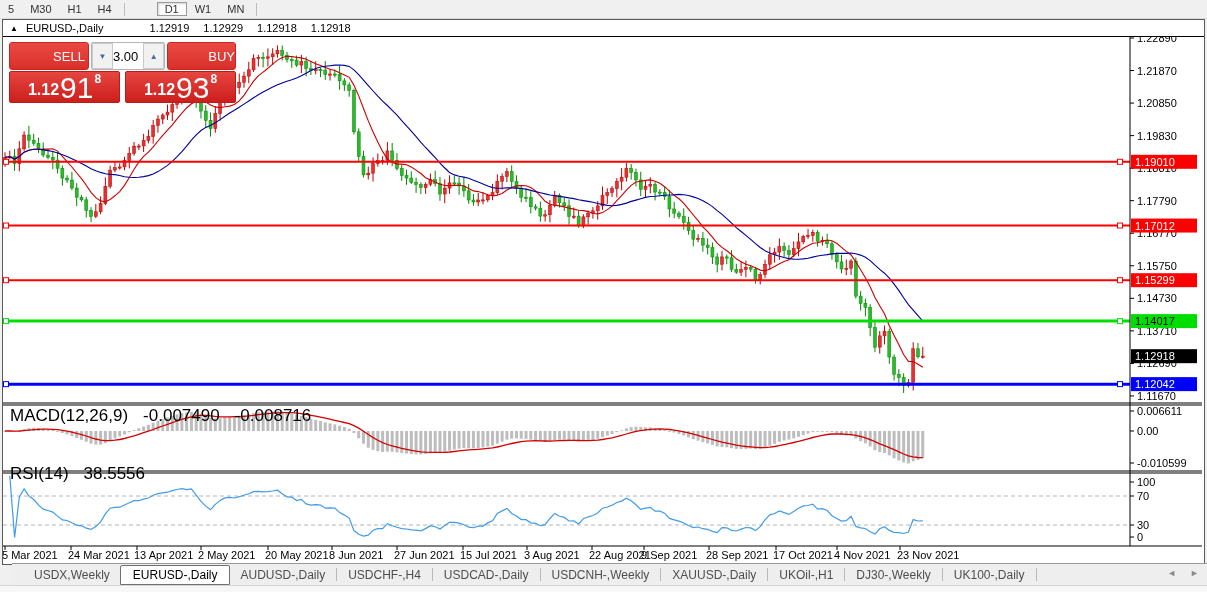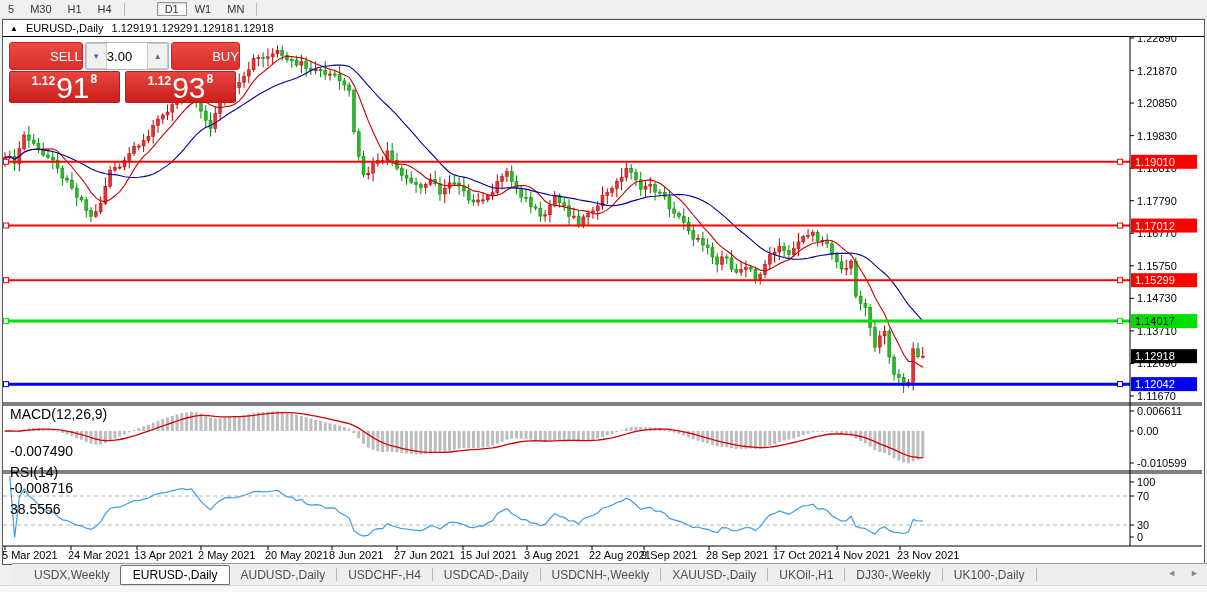--- a/index.html
+++ b/index.html
@@ -8,39 +8,39 @@
   .tfbar{position:absolute;left:0;top:0;width:1207px;height:18px;background:#f0f0f0;
          border-bottom:1px solid #dcdcdc;display:flex;align-items:center;font-size:11px;color:#333;}
   .tf{padding:1px 8px;cursor:default;}
   .tf.active{background:#fdfdfd;border:1px solid #9a9a9a;box-shadow:inset 1px 1px 2px #d5d5d5;padding:0 7px;margin-left:28px;}
   .tfsep{width:1px;height:13px;background:#bdbdbd;margin:0 4px;}
   
   .chart-win{position:absolute;left:2px;top:19px;width:1201px;height:544px;background:#fff;border:1px solid #5a5a5a;}
   .title-row{height:16px;border-bottom:1px solid #000;display:flex;align-items:center;font-size:11px;color:#000;padding-left:7px;gap:8px;background:#fff;}
   .title-row .tri{font-size:8px;color:#000;}
   .title-row .sym{letter-spacing:0;}
-  .ohlc{display:flex;gap:1px;}
+  .ohlc{display:flex;gap:14px;margin-left:38px;}
   #chart-svg{position:absolute;left:0;top:17px;}
   
   .trade-panel{position:absolute;left:6px;top:22px;width:227px;z-index:6;font-family:"Liberation Sans",sans-serif;}
   .tp-row1{display:flex;height:28px;}
   .tp-btn{background:linear-gradient(#ea4a44,#d92f29);color:#fff;font-size:13px;display:flex;align-items:center;justify-content:center;border-radius:3px;border:1px solid #c22;padding-left:40px;}
   .tp-sell{width:76px;}
   .tp-buy{width:52px;}
   .tp-spin{flex:1;display:flex;background:#fff;border:1px solid #b5b5b5;margin:0 2px;border-radius:2px;}
   .tp-arrow{width:19px;background:#f1f1f1;border:1px solid #c9c9c9;display:flex;align-items:center;justify-content:center;font-size:8px;color:#4a6b9b;}
-  .tp-vol{flex:1;display:flex;align-items:center;justify-content:flex-end;padding-right:15px;font-size:13px;color:#000;}
+  .tp-vol{flex:1;display:flex;align-items:center;justify-content:flex-end;padding-right:5px;font-size:13px;color:#000;}
   .tp-row2{display:flex;gap:5px;margin-top:1px;}
   .tp-price{flex:1;height:28px;background:linear-gradient(#e64540,#cc1f1c);border-radius:2px;color:#fff;
             display:flex;align-items:flex-end;justify-content:center;padding-bottom:2px;border:1px solid #b81c1c;}
-  .tp-price .pfx{font-size:12px;font-weight:bold;margin-bottom:12px;}
+  .tp-price .pfx{font-size:16px;font-weight:bold;margin-bottom:1px;}
   .tp-price .big{font-size:30px;font-weight:normal;line-height:24px;margin:0 1px;}
   .tp-price .sup{font-size:12px;font-weight:bold;align-self:flex-start;margin-top:0px;}
   
-  .ind-label{position:absolute;left:7px;font-size:14px;color:#000;z-index:4;display:flex;gap:21px;background:transparent;flex-direction:column;}
+  .ind-label{position:absolute;left:7px;font-size:17px;color:#000;z-index:4;display:flex;gap:15px;background:transparent;}
   
   .tabbar{position:absolute;left:12px;top:563px;width:1207px;height:22px;background:#eeeeee;border-top:1px solid #999;
           display:flex;align-items:center;font-size:12px;color:#4e4e4e;padding-left:12px;box-sizing:border-box;}
   .tab{padding:2px 10px;white-space:nowrap;cursor:default;}
   .tab.active{background:#fff;border:1px solid #707070;border-radius:2px 2px 0 0;color:#000;padding:2px 12px;}
   .tabsep{width:1px;height:13px;background:#b9b9b9;margin:0 1px;}
   .tab-scroll{position:absolute;right:8px;top:568px;display:flex;gap:14px;color:#8a8a8a;font-size:9px;z-index:7;}
   .statusbar{position:absolute;left:0;top:585px;width:1207px;height:7px;background:#f7f7f7;border-top:1px solid #d6d6d6;}
 </style>
 </head>

